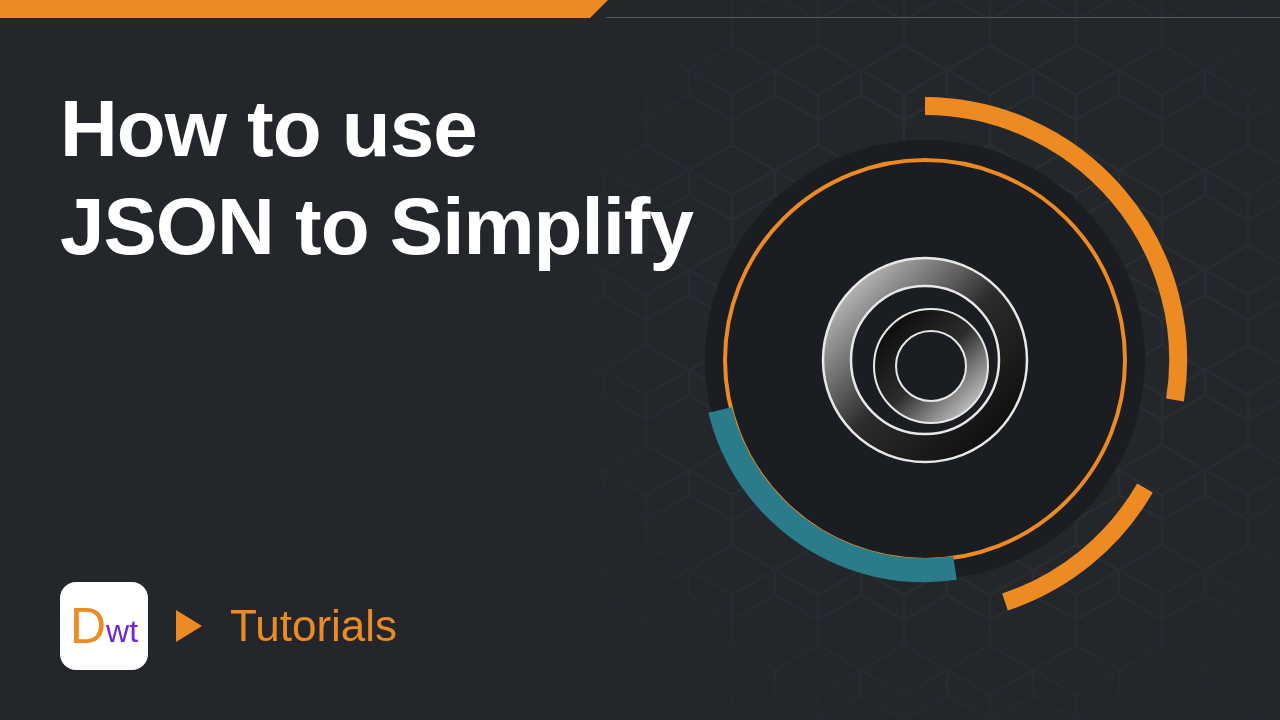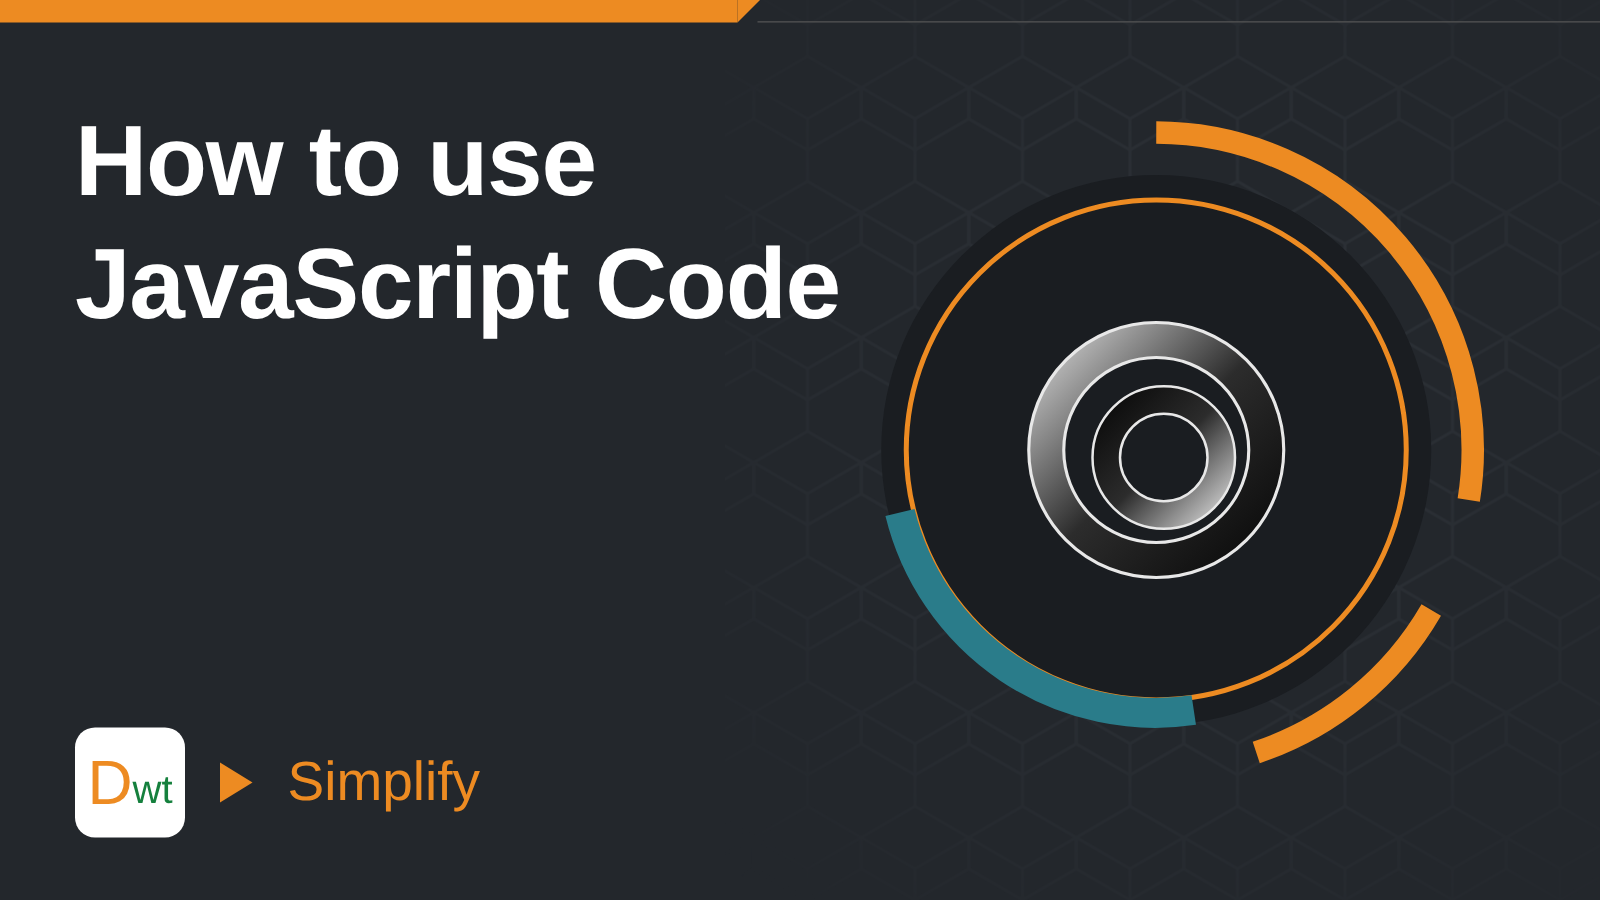--- a/index.html
+++ b/index.html
@@ -79,21 +79,21 @@
     justify-content: center;
     font-family: Arial, sans-serif;
   }
   .logo-d {
     color: #ed8b22;
     font-size: 50px;
     font-weight: 400;
     line-height: 1;
   }
   .logo-wt {
-    color: #15803d;
+    color: #6d28d9;
     font-size: 32px;
     font-weight: 400;
     line-height: 1;
     position: relative;
     top: 5px;
   }
   .play-icon {
     width: 0; height: 0;
     border-left: 26px solid #ed8b22;
     border-top: 16px solid transparent;
@@ -137,30 +137,30 @@
 </svg>
 
 <div class="top-bar">
   <div class="top-bar-fill"></div>
   <div class="top-bar-slant"></div>
   <div class="top-bar-line"></div>
 </div>
 
 <div class="title">
   <div>How to use</div>
-  <div>JavaScript Code</div>
+  <div>JSON to Simplify</div>
 </div>
 
 <div class="footer">
   <div class="logo-badge">
     <span class="logo-d">D</span>
       <span class="logo-wt">wt</span>
   </div>
   <div class="play-icon"></div>
-  <div class="category">Simplify</div>
+  <div class="category">Tutorials</div>
 </div>
 
 <svg class="circle-graphic" viewBox="0 0 560 560">
   <defs>
     <linearGradient id="ringA" x1="0" y1="0" x2="1" y2="1">
       <stop offset="0%" stop-color="#cfcfcf"></stop>
       <stop offset="50%" stop-color="#2c2c2c"></stop>
       <stop offset="100%" stop-color="#0a0a0a"></stop>
     </linearGradient>
     <linearGradient id="ringB" x1="1" y1="1" x2="0" y2="0">

